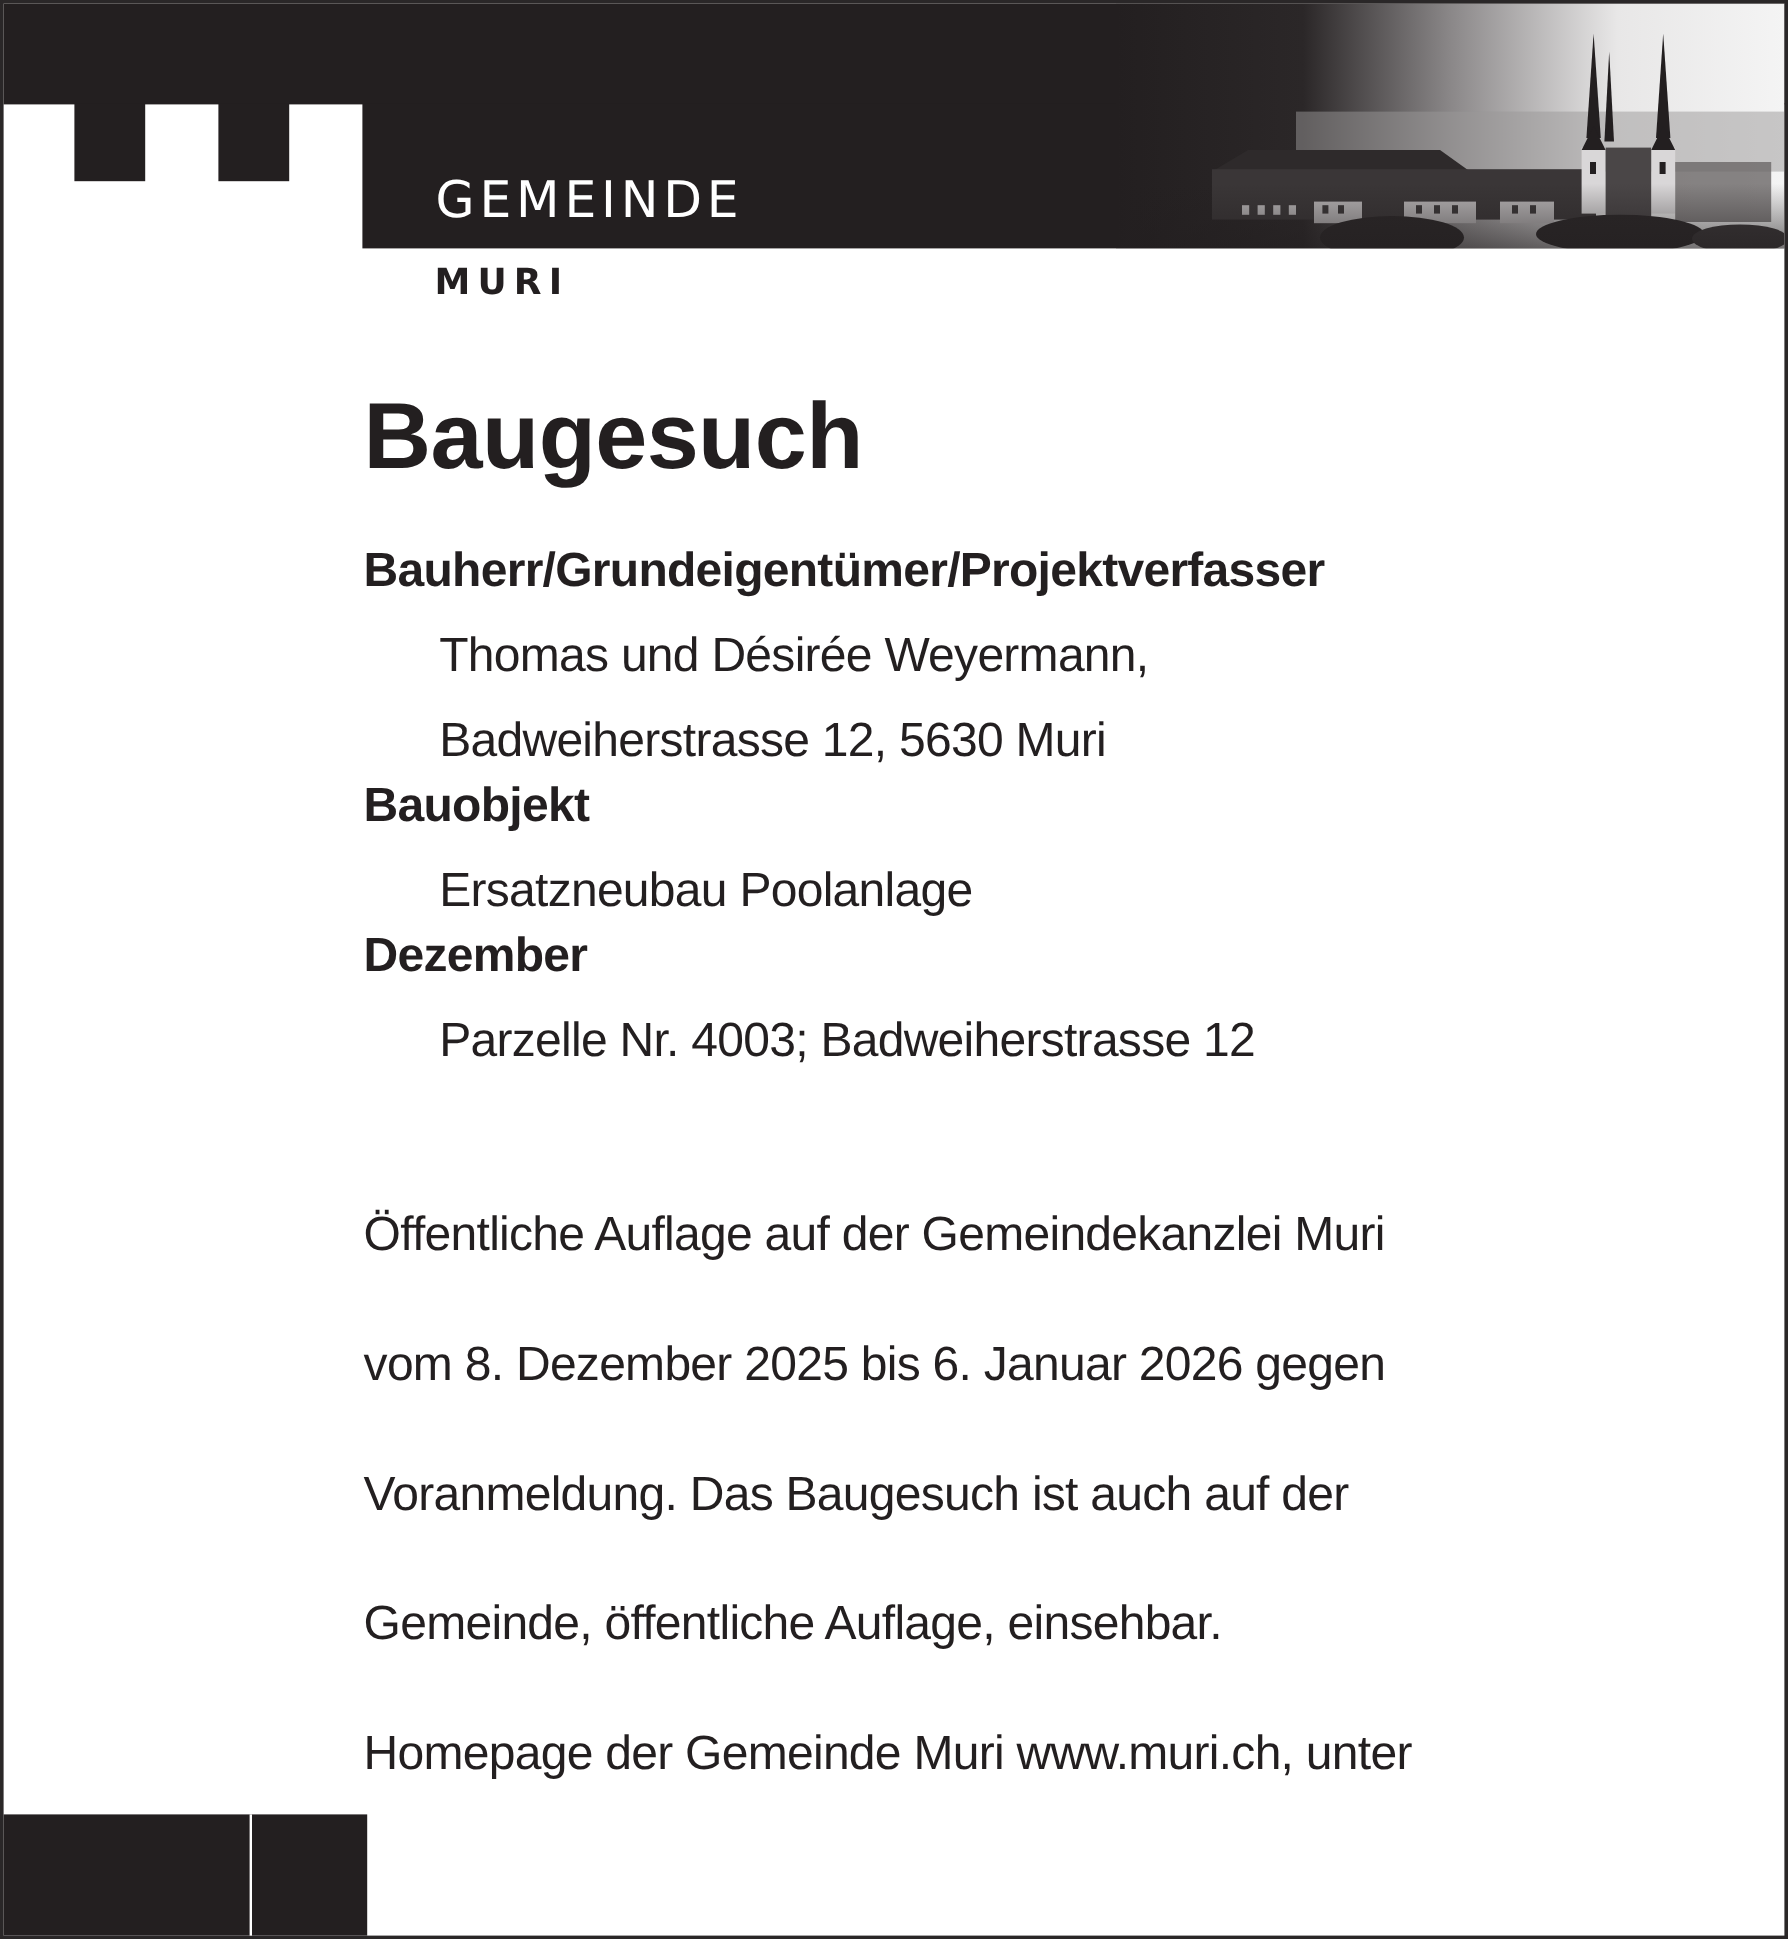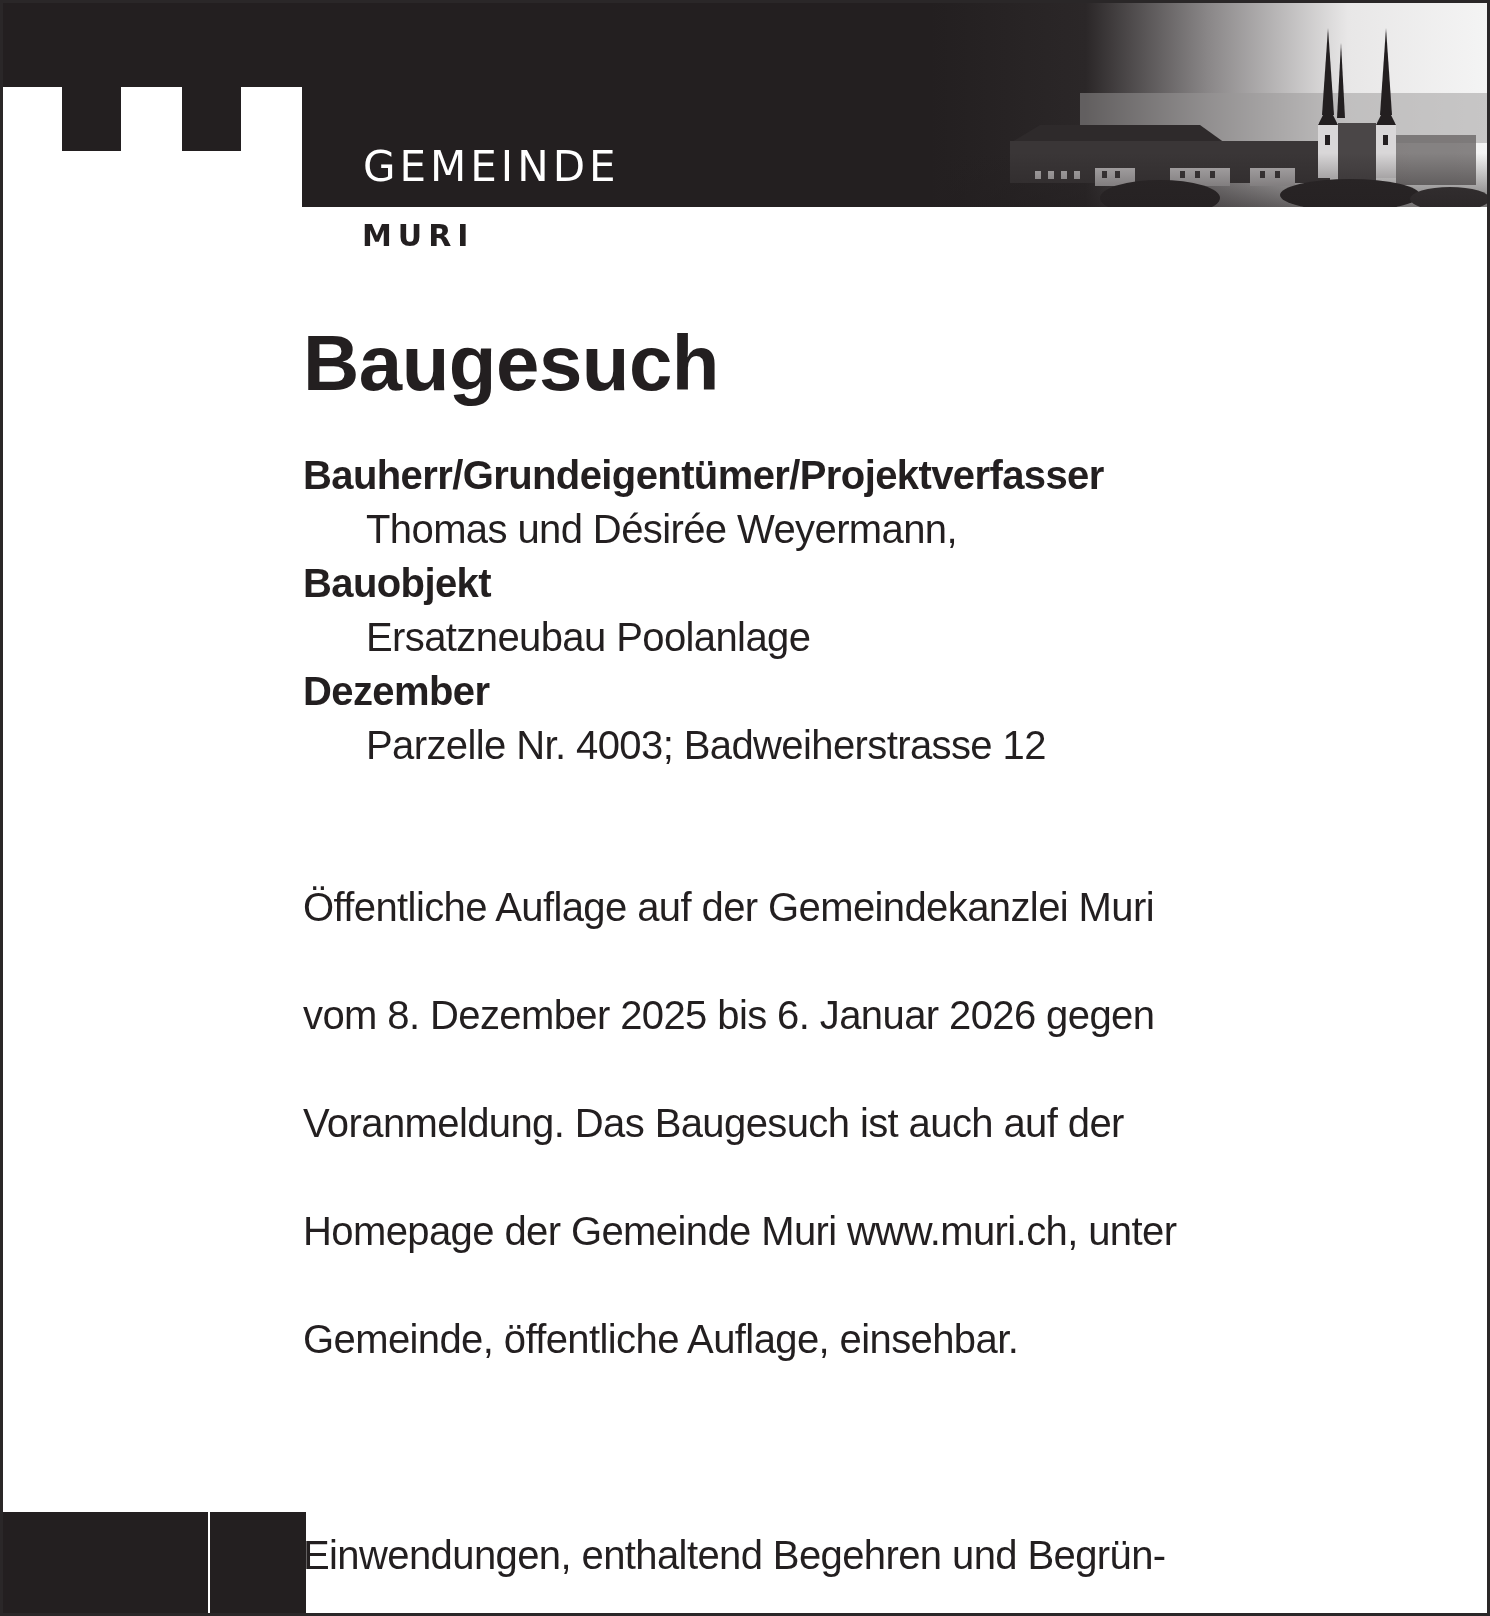--- a/index.html
+++ b/index.html
@@ -35,21 +35,21 @@
     .church-image svg { display: block; }
     .content {
       position: absolute; left: 303px; top: 318px; width: 1130px;
       font-family: "Liberation Sans", sans-serif; color: #231f20;
     }
     .title {
       font-size: 78px; font-weight: bold; line-height: 90px; margin: 0 0 40px 0;
       letter-spacing: -0.5px;
     }
     .label { font-size: 40px; font-weight: bold; line-height: 54px; letter-spacing: -0.6px; }
-    .value { font-size: 40px; line-height: 54px; padding-left: 63px; letter-spacing: -0.6px; }
+    .value { font-size: 40px; line-height: 54px; padding-left: 63px; letter-spacing: -0.6px; margin-top: 17px; }
     .para { font-size: 40px; line-height: 54px; margin-top: 54px; letter-spacing: -0.6px; white-space: pre-line; }
     .para p { margin: 0; }
     .footer-bar {
       position: absolute; left: 3px; top: 1512px; width: 303px; height: 101px;
       background: #231f20;
     }
     .footer-divider {
       position: absolute; left: 208px; top: 1512px; width: 2px; height: 101px; background: #ffffff;
     }
   </style>
@@ -123,36 +123,37 @@
 
 <div class="gemeinde">GEMEINDE</div>
 <div class="muri">MURI</div>
 
 <div class="content">
   <h1 class="title">Baugesuch</h1>
 
   <div>
     <div class="label">Bauherr/Grundeigentümer/Projektverfasser</div>
     <div class="value">Thomas und Désirée Weyermann,</div>
+    <div class="value">Badweiherstrasse 12, 5630 Muri</div>
   </div>
   <div>
     <div class="label">Bauobjekt</div>
     <div class="value">Ersatzneubau Poolanlage</div>
   </div>
   <div>
     <div class="label">Dezember</div>
     <div class="value">Parzelle Nr. 4003; Badweiherstrasse 12</div>
   </div>
 
   <div class="para">
     <p>Öffentliche Auflage auf der Gemeindekanzlei Muri</p>
     <p>vom 8. Dezember 2025 bis 6. Januar 2026 gegen</p>
     <p>Voranmeldung. Das Baugesuch ist auch auf der</p>
+    <p>Gemeinde, öffentliche Auflage, einsehbar.</p>
     <p>Homepage der Gemeinde Muri www.muri.ch, unter</p>
-    <p>Gemeinde, öffentliche Auflage, einsehbar.</p>
   </div>
 
   <div class="para">
     <p>Einwendungen, enthaltend Begehren und Begrün-</p>
     
     
   </div>
 
 </div>
 

